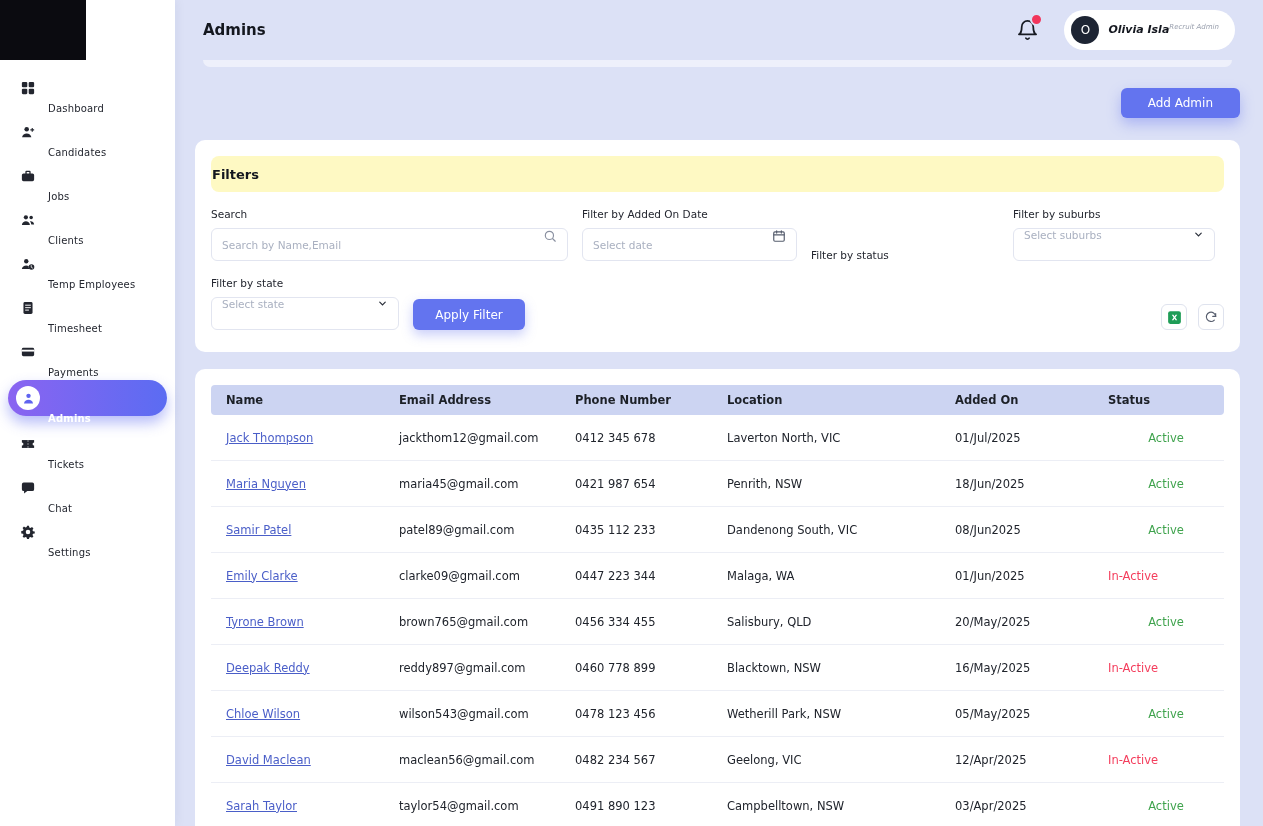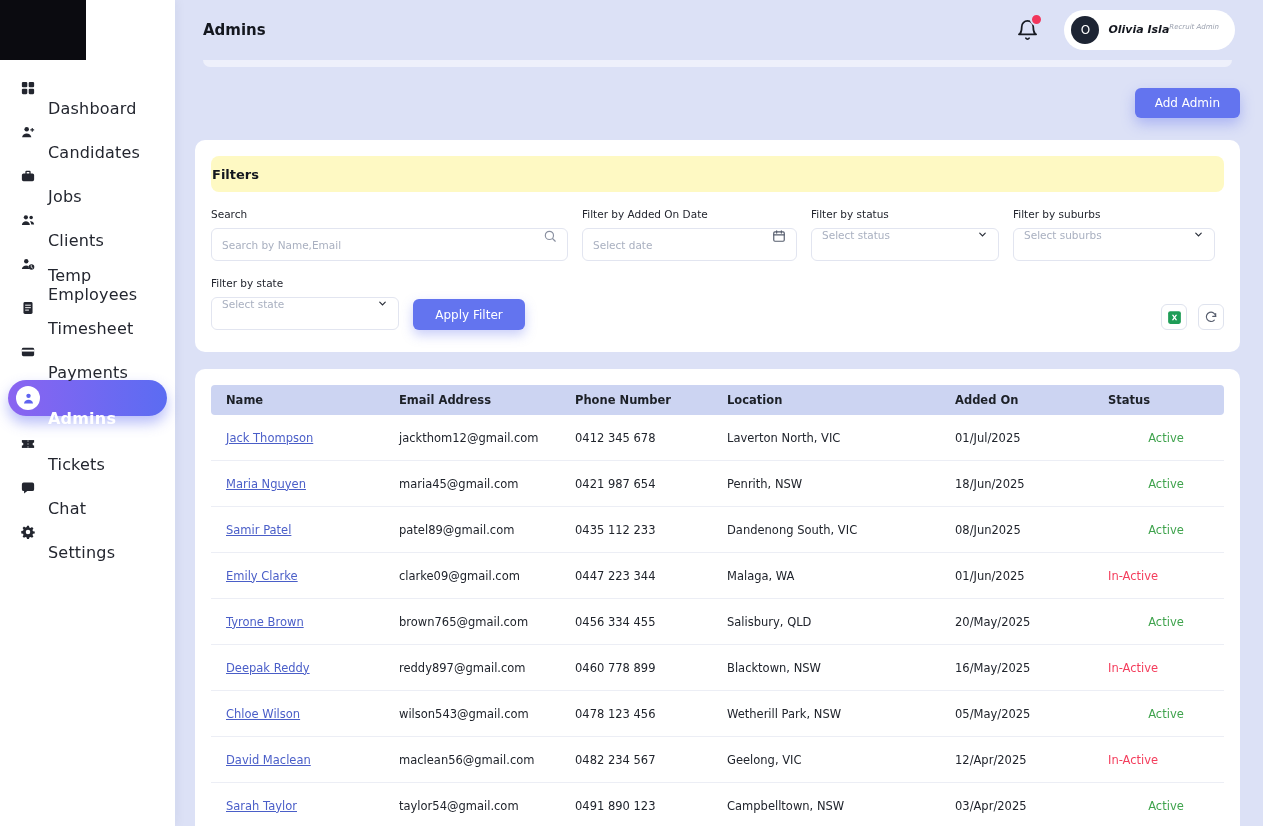--- a/index.html
+++ b/index.html
@@ -6,21 +6,21 @@
   html,body { width:1263px; height:826px; }
   body { font-family:"DejaVu Sans","Liberation Sans",sans-serif; overflow:hidden; }
   .screen { position:relative; width:1263px; height:826px; background:#dce1f6; overflow:hidden; }
 
   
   .sidebar { position:absolute; left:0; top:0; width:175px; height:100%; background:#ffffff; z-index:10; box-shadow:2px 0 10px rgba(25,30,70,.05); }
   .logo-block { width:86px; height:60px; background:#0b0b10; }
   .nav { padding-top:12px; }
   .nav-item { display:flex; align-items:center; height:32px; margin:0 8px 12px; padding:0 8px; border-radius:18px; color:#23262f; cursor:pointer; }
   .ic-wrap { width:24px; height:24px; display:flex; align-items:center; justify-content:center; flex:0 0 24px; color:#23262f; }
-  .nav-item .lbl { font-size:16px; margin-left:8px; letter-spacing:.2px;margin-top:41px; }
+  .nav-item .lbl { font-size:10px; margin-left:8px; letter-spacing:.2px;margin-top:41px; }
   .nav-item.active { background:linear-gradient(90deg,#8a64f1,#5b6cf2); height:36px; border-radius:20px; box-shadow:0 7px 14px rgba(95,108,242,.45); }
   .nav-item.active .ic-wrap { background:#ffffff; border-radius:50%; color:#5f63f0; }
   .nav-item.active .lbl { color:#ffffff; font-weight:bold; }
 
   
   .header { position:absolute; left:175px; right:0; top:0; height:60px; display:flex; align-items:center; padding:0 28px; }
   .header-title { font-size:15px; font-weight:bold; color:#14171f; }
   .header-right { margin-left:auto; display:flex; align-items:center; gap:24px; }
   .bell { position:relative; width:26px; height:26px; display:flex; align-items:center; justify-content:center; cursor:pointer; }
   .bell-badge { position:absolute; top:-4px; right:-3px; width:13px; height:13px; background:#f2355b; border:2px solid #dce1f6; border-radius:50%; }
@@ -28,21 +28,21 @@
   .avatar { width:28px; height:28px; border-radius:50%; background:#1d2433; color:#fff; font-size:12px; display:flex; align-items:center; justify-content:center; }
   .user-meta { display:flex; flex-direction:row; line-height:1.25;font-style:italic; }
   .user-name { font-size:11px; font-weight:bold; color:#14171f; }
   .user-role { font-size:7px; color:#9aa0ae; }
 
   
   .content { position:absolute; left:175px; top:60px; right:0; bottom:0; padding:0 23px 0 20px; overflow:hidden; }
   .peek-strip { height:7px; margin:0 8px; background:rgba(255,255,255,.5); border-radius:0 0 10px 10px; }
   .add-row { display:flex; justify-content:flex-end; margin-top:21px; }
   .btn-primary { background:#6374ef; color:#fff; border:none; border-radius:6px; font-size:12px; font-family:inherit; cursor:pointer; }
-  .add-btn { padding:8px 20px; box-shadow:0 6px 14px rgba(99,116,239,.4); }
+  .add-btn { padding:8px 27px; box-shadow:0 6px 14px rgba(99,116,239,.4); }
 
   
   .filters-card { background:#fff; border-radius:10px; margin-top:22px; padding:16px 16px 22px; }
   .filters-head { background:#fef9c3; border-radius:8px; height:36px; display:flex; align-items:center; padding:0 1px; }
   .filters-title { font-size:13px; font-weight:bold; color:#14171f; }
   .frow { display:flex; gap:14px; margin-top:16px; align-items:flex-end; }
   .fgroup { display:flex; flex-direction:column; gap:8px; }
   .flabel { font-size:10.5px; color:#23262f; }
   .control { height:33px; border:1px solid #e2e5f0; border-radius:6px; background:#fff; display:flex; padding:0 10px; font-size:10.5px; color:#a9b0c0; cursor:pointer; }
   .control input { border:none; outline:none; flex:1; font-size:10.5px; color:#333; font-family:inherit; min-width:0; }
@@ -239,26 +239,20 @@
           <div class="control">
             <input type="text" placeholder="Select date" style="">
             <svg width="14" height="14" viewBox="0 0 24 24" fill="none" stroke="#565d6d" stroke-width="2" stroke-linecap="round">
                 <rect x="3" y="5" width="18" height="16" rx="2"></rect>
                 <path d="M8 3v4M16 3v4M3 10h18"></path>
               </svg>
           </div>
         </div>
         <div class="fgroup w-status">
           <label class="flabel">Filter by status</label>
-          <div class="control">
-            <span class="ph">Select status</span>
-            <svg width="11" height="11" viewBox="0 0 24 24" fill="none" stroke="#2a2f3a" stroke-width="2.6" stroke-linecap="round">
-                <path d="M6 9l6 6 6-6"></path>
-              </svg>
-          </div>
         </div>
         <div class="fgroup w-suburbs">
           <label class="flabel">Filter by suburbs</label>
           <div class="control">
             <span class="ph">Select suburbs</span>
             <svg width="11" height="11" viewBox="0 0 24 24" fill="none" stroke="#2a2f3a" stroke-width="2.6" stroke-linecap="round">
                 <path d="M6 9l6 6 6-6"></path>
               </svg>
           </div>
         </div>

